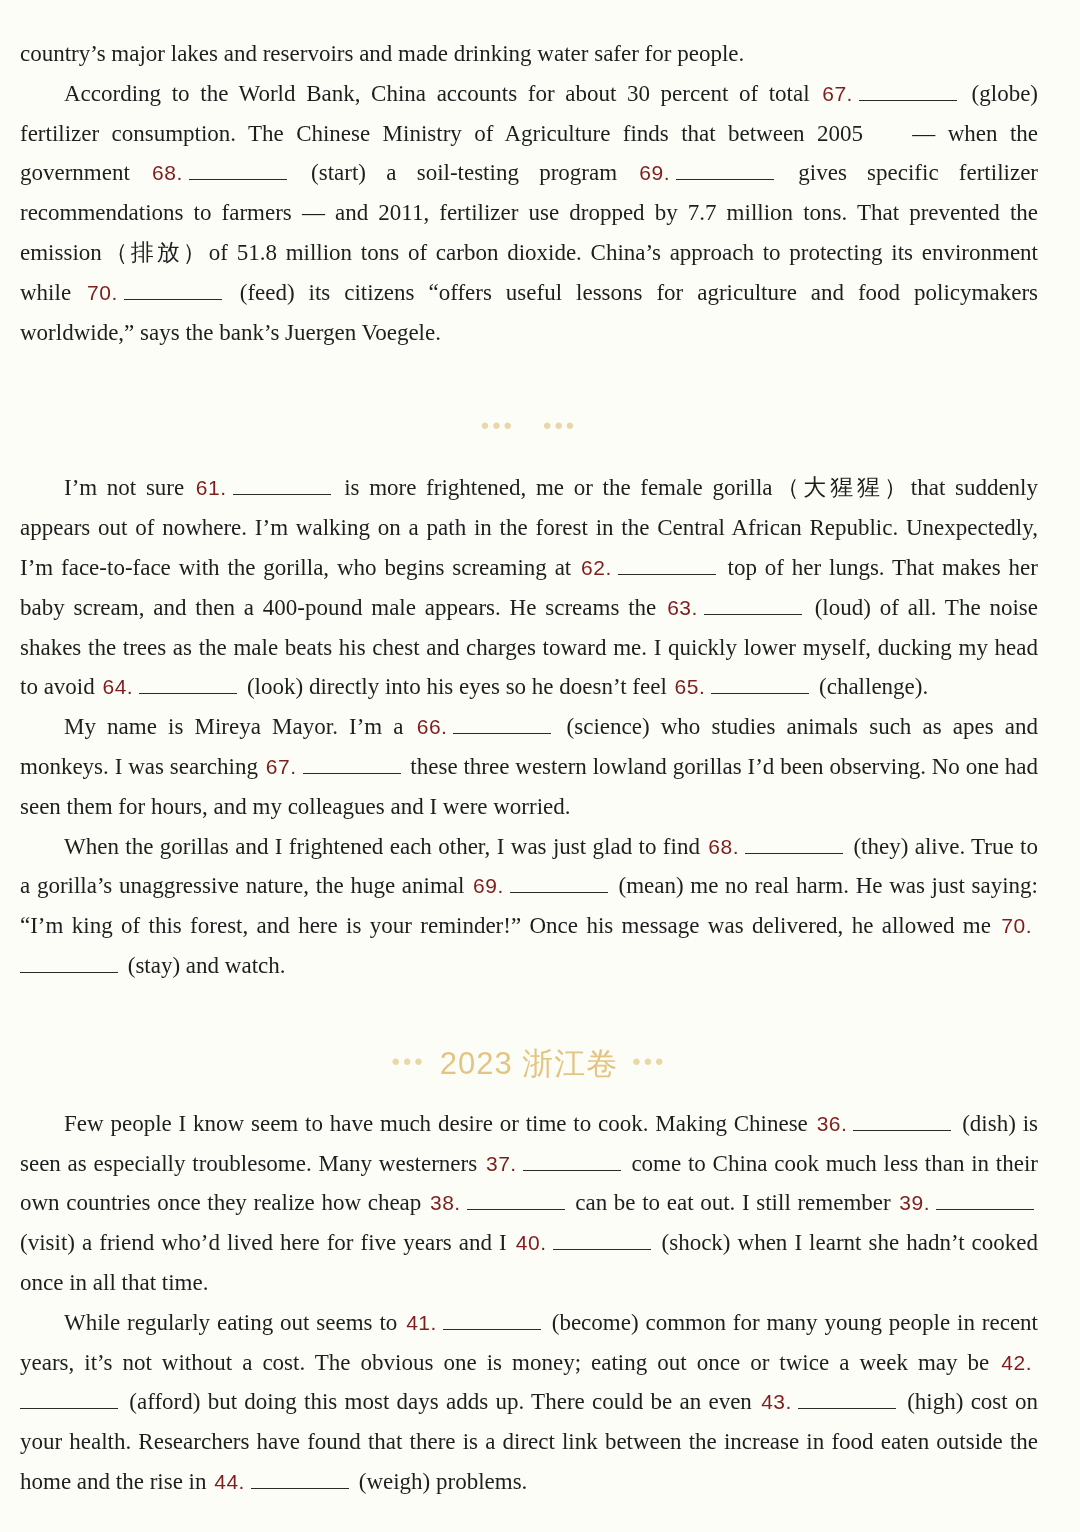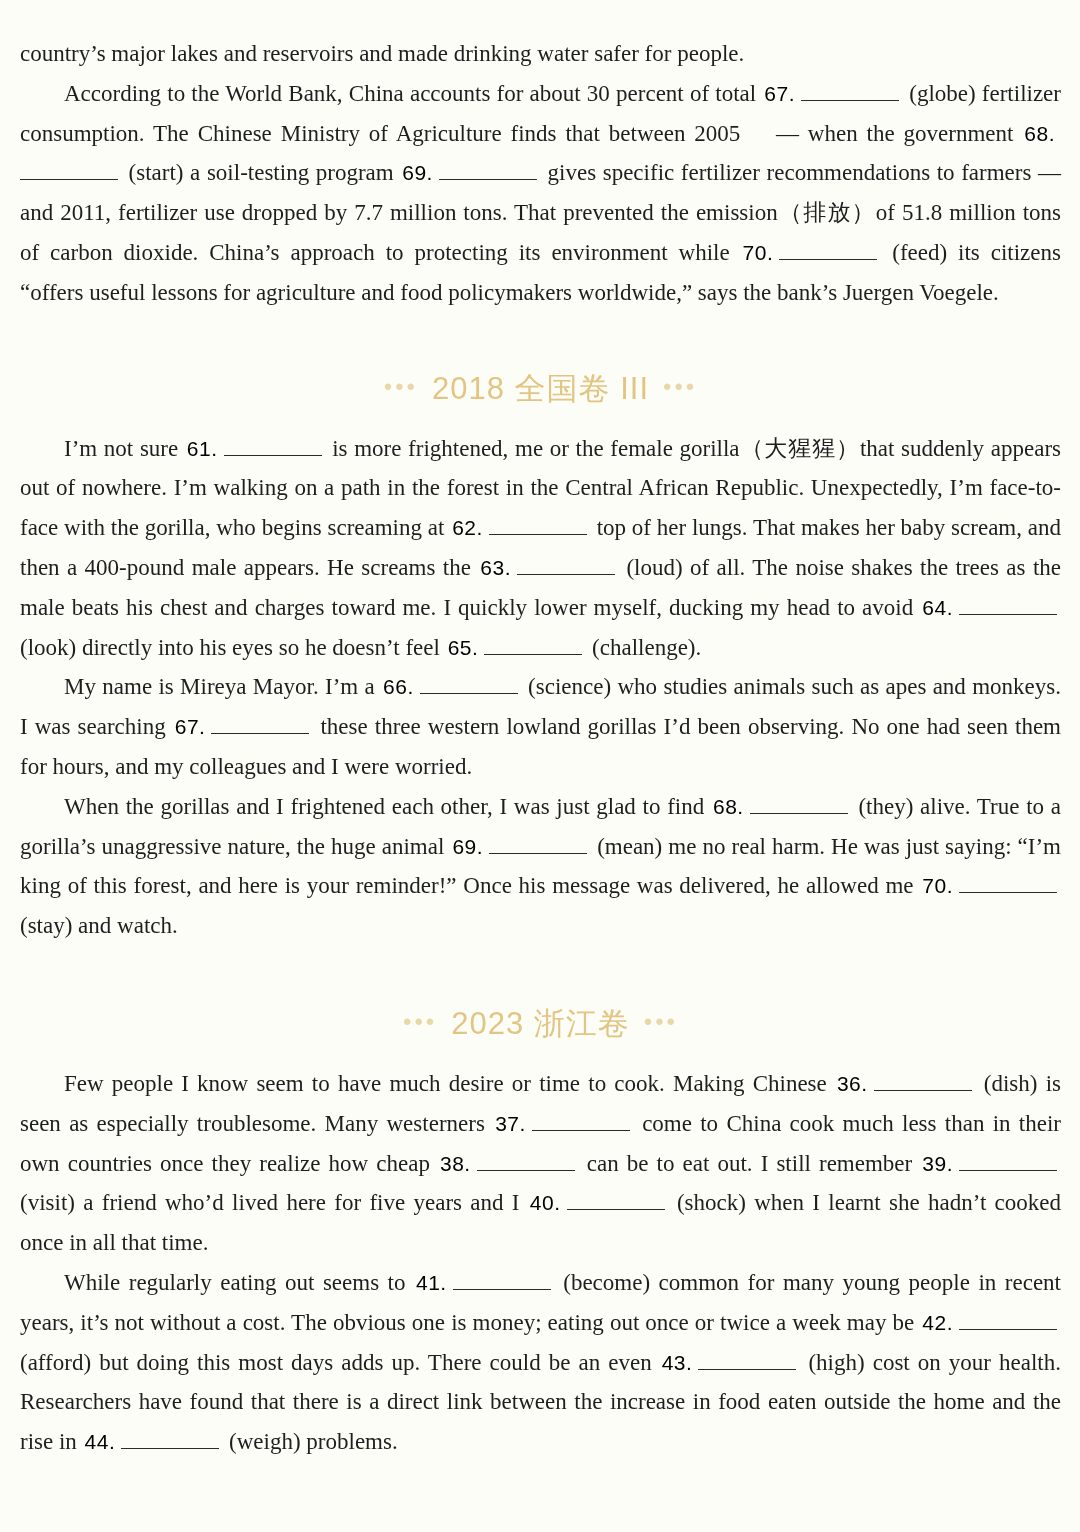--- a/index.html
+++ b/index.html
@@ -9,32 +9,32 @@
       background: #fdfdf8;
       overflow: hidden;
       font-family: "Liberation Serif", "DejaVu Serif", serif;
       color: #1e1e1e;
     }
     .page {
       position: relative;
       width: 1080px;
       height: 1532px;
       box-sizing: border-box;
-      padding: 0 19px 0 20px;
+      padding: 0 42px 0 20px;
     }
     .para {
       font-size: 23px;
       line-height: 39.8px;
       text-align: justify;
       text-align-last: left;
       margin: 0;
     }
     .para.indent { text-indent: 44px; }
     .qnum {
-      color: #000000;
+      color: #7f1d1d;
       font-family: "Liberation Sans", "DejaVu Sans", sans-serif;
       font-size: 21px;
       letter-spacing: 0.5px;
       margin: 0 6px 0 2px;
     }
     .blank {
       display: inline-block;
       width: 98px;
       border-bottom: 1.6px solid #2a2a2a;
       height: 18px;
@@ -73,21 +73,20 @@
     <div>
         <p class="para"><span>country’s major lakes and reservoirs and made drinking water safer for people.</span></p>
         <p class="para indent"><span>According to the World Bank, China accounts for about 30 percent of total </span><span class="qnum">67.</span><span class="blank"></span><span> (globe) fertilizer consumption. The Chinese Ministry of Agriculture finds that between 2005 &nbsp;&nbsp;&nbsp;— when the government </span><span class="qnum">68.</span><span class="blank"></span><span> (start) a soil-testing program </span><span class="qnum">69.</span><span class="blank"></span><span> gives specific fertilizer recommendations to farmers — and 2011, fertilizer use dropped by 7.7 million tons. That prevented the emission（排放）of 51.8 million tons of carbon dioxide. China’s approach to protecting its environment while </span><span class="qnum">70.</span><span class="blank"></span><span> (feed) its citizens “offers useful lessons for agriculture and food policymakers worldwide,” says the bank’s Juergen Voegele.</span></p>
       </div>
   </div>
 
   <div class="gap1"></div>
 
   <div class="section-header">
     <span class="dots">•••</span>
-    <span class="title">2018 全国卷 III</span>
     <span class="dots">•••</span>
   </div>
 
   <div style="height:10px"></div>
 
   <div>
       <p class="para indent"><span>I’m not sure </span><span class="qnum">61.</span><span class="blank"></span><span> is more frightened, me or the female gorilla（大猩猩）that suddenly appears out of nowhere. I’m walking on a path in the forest in the Central African Republic. Unexpectedly, I’m face-to-face with the gorilla, who begins screaming at </span><span class="qnum">62.</span><span class="blank"></span><span> top of her lungs. That makes her baby scream, and then a 400-pound male appears. He screams the </span><span class="qnum">63.</span><span class="blank"></span><span> (loud) of all. The noise shakes the trees as the male beats his chest and charges toward me. I quickly lower myself, ducking my head to avoid </span><span class="qnum">64.</span><span class="blank"></span><span> (look) directly into his eyes so he doesn’t feel </span><span class="qnum">65.</span><span class="blank"></span><span> (challenge).</span></p>
       <p class="para indent"><span>My name is Mireya Mayor. I’m a </span><span class="qnum">66.</span><span class="blank"></span><span> (science) who studies animals such as apes and monkeys. I was searching </span><span class="qnum">67.</span><span class="blank"></span><span> these three western lowland gorillas I’d been observing. No one had seen them for hours, and my colleagues and I were worried.</span></p>
       <p class="para indent"><span>When the gorillas and I frightened each other, I was just glad to find </span><span class="qnum">68.</span><span class="blank"></span><span> (they) alive. True to a gorilla’s unaggressive nature, the huge animal </span><span class="qnum">69.</span><span class="blank"></span><span> (mean) me no real harm. He was just saying: “I’m king of this forest, and here is your reminder!” Once his message was delivered, he allowed me </span><span class="qnum">70.</span><span class="blank"></span><span> (stay) and watch.</span></p>
     </div>

